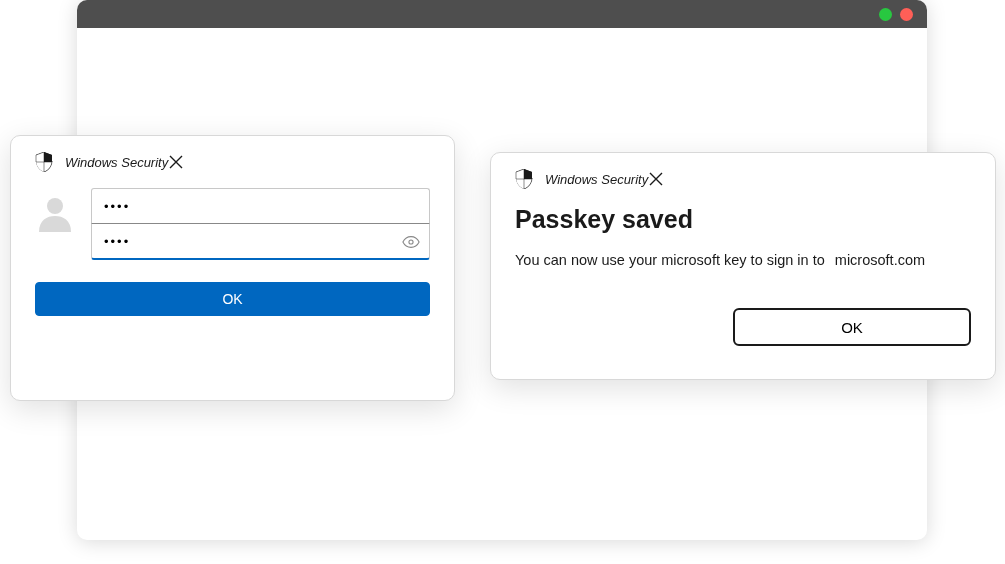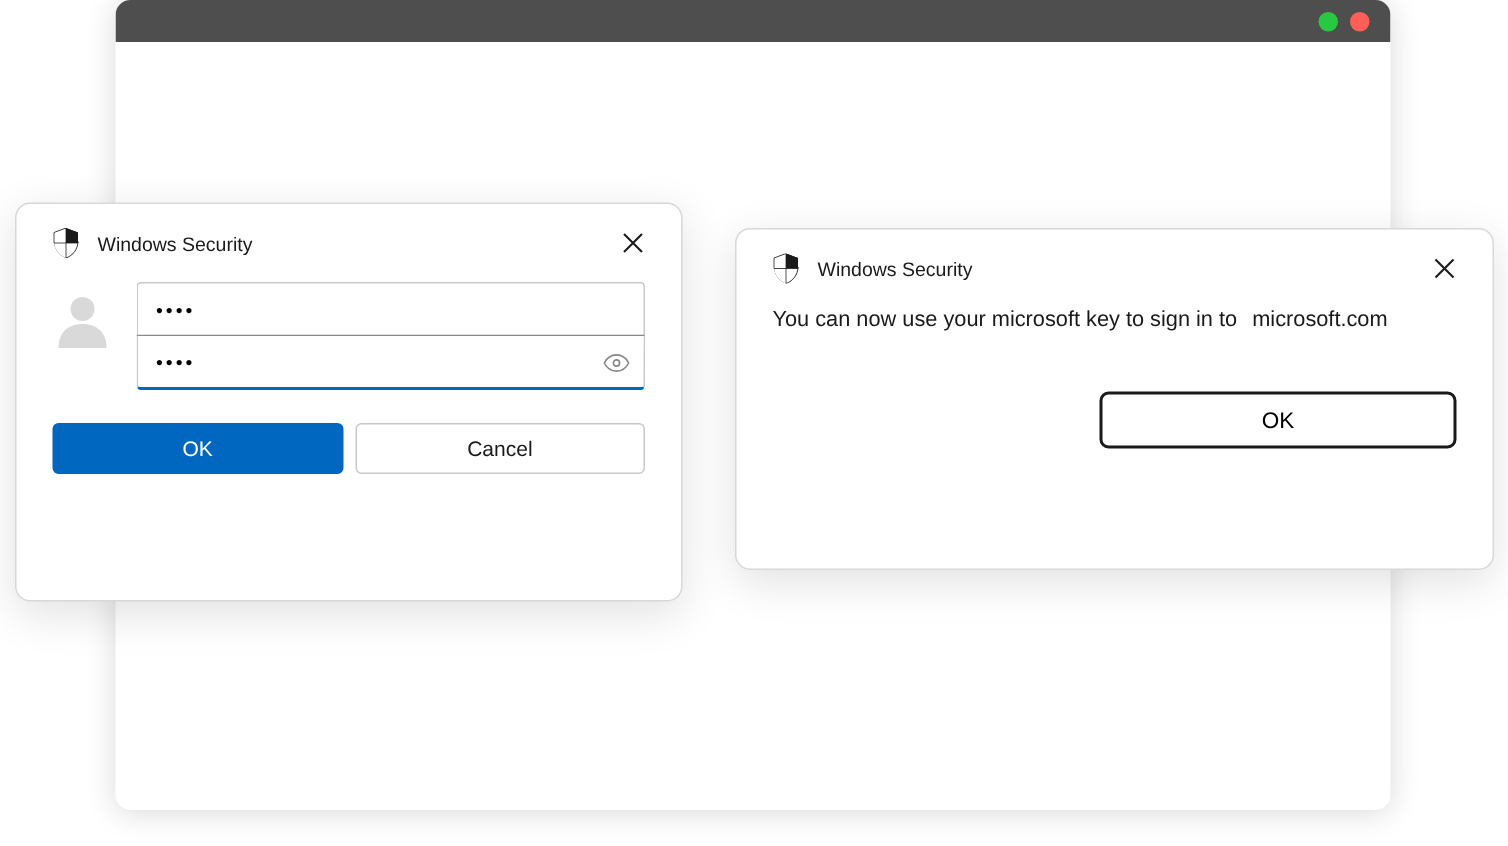--- a/index.html
+++ b/index.html
@@ -68,22 +68,22 @@
       left: 490px;
       top: 152px;
       width: 506px;
       height: 228px;
       padding: 16px 24px 20px 24px;
     }
     
     .dialog-header {
       display: flex;
       align-items: center;
-      justify-content: space-between;
       margin-bottom: 16px;
+      font-style: italic;
     }
     
     .dialog-header-left {
       display: flex;
       align-items: center;
       gap: 12px;
     }
     
     .shield-icon {
       width: 18px;
@@ -272,21 +272,20 @@
             <path d="M1 7 C3 3 6 1 10 1 C14 1 17 3 19 7 C17 11 14 13 10 13 C6 13 3 11 1 7 Z" fill="none" stroke="#888" stroke-width="1.2"></path>
             <circle cx="10" cy="7" r="2.3" fill="none" stroke="#888" stroke-width="1.2"></circle>
           </svg>
         </span>
       </div>
     </div>
   </div>
 
   <div class="button-row">
     <button class="btn btn-primary">OK</button>
-    <button class="btn">Cancel</button>
   </div>
 </div>
 
 <div class="dialog dialog-right">
   <div class="dialog-header">
     <div class="dialog-header-left">
       <span class="shield-icon">
         <svg viewBox="0 0 18 20" width="18" height="20">
           <path d="M9 0 L17 3 V9 C17 14 13.5 18.5 9 20 C4.5 18.5 1 14 1 9 V3 Z" fill="#1a1a1a"></path>
           <path d="M9 0 L9 20 C4.5 18.5 1 14 1 9 V3 Z" fill="#fff"></path>
@@ -297,20 +296,21 @@
       </span>
       <span class="dialog-title-small">Windows Security</span>
     </div>
     <div class="close-x">
       <svg viewBox="0 0 14 14" width="14" height="14">
         <path d="M1 1 L13 13 M13 1 L1 13" stroke="#1a1a1a" stroke-width="1.4" fill="none"></path>
       </svg>
     </div>
   </div>
 
+  <div class="dialog-heading">Passkey saved</div>
 
   <div class="dialog-body-text">
     <span>You can now use your microsoft key to sign in to</span>
     <span class="domain">microsoft.com</span>
   </div>
 
   <div class="ok-row-right">
     <button class="btn-outline-thick">OK</button>
   </div>
 </div>

